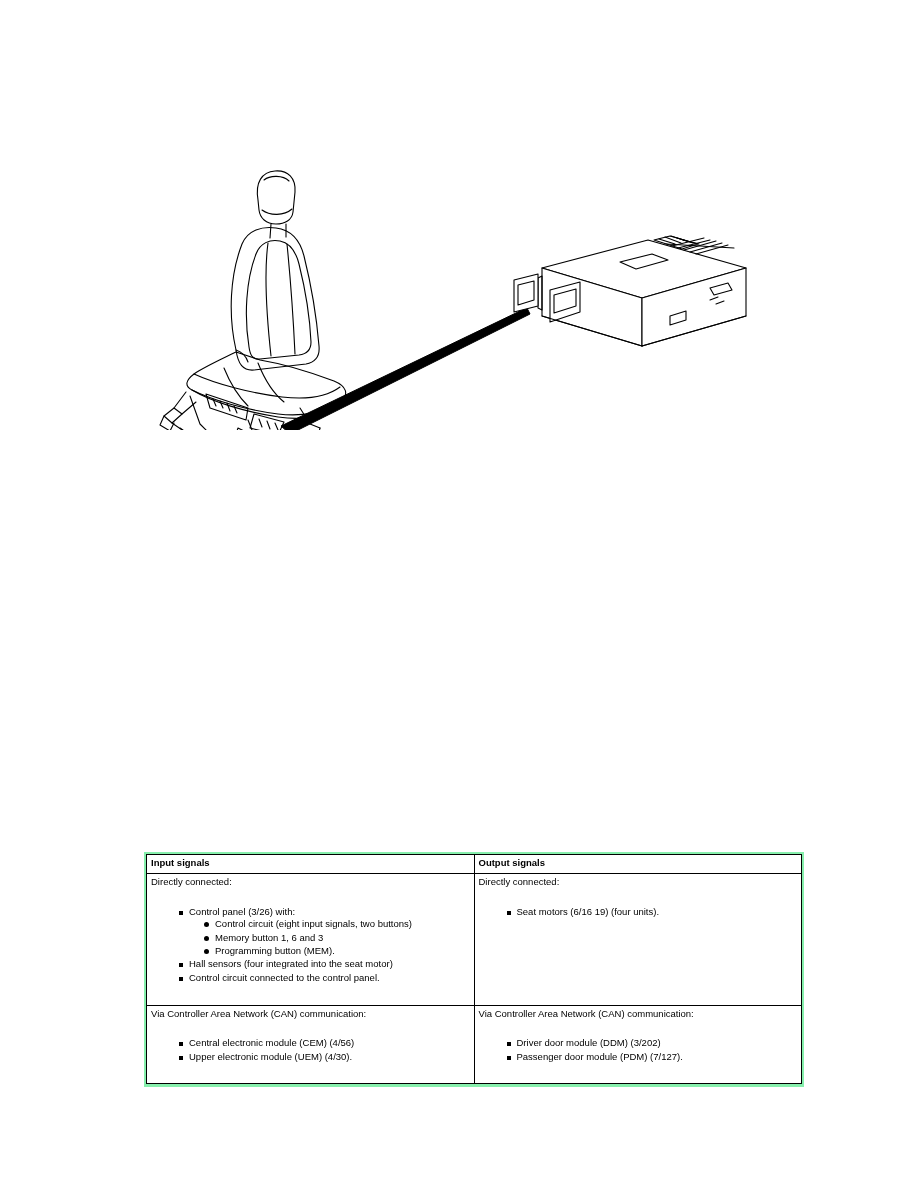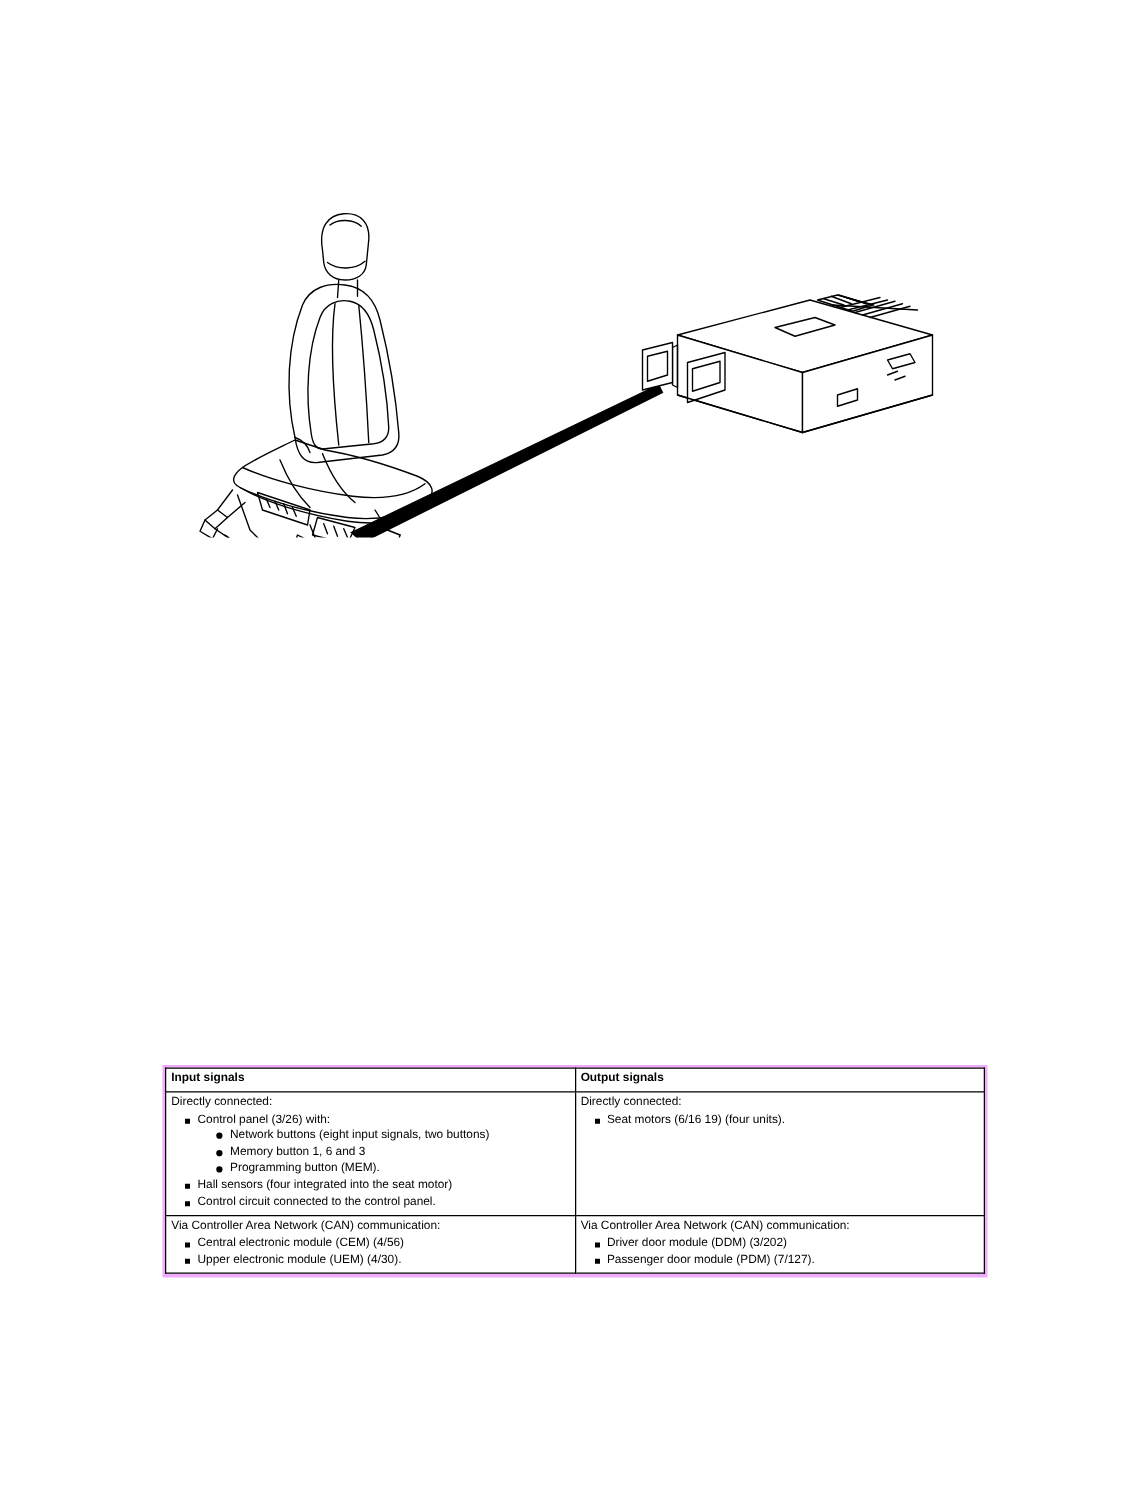--- a/index.html
+++ b/index.html
@@ -23,24 +23,24 @@
     width: 620px;
     height: 290px;
   }
   #illustration svg {
     display: block;
   }
 
   
   #signals-table-wrap {
     position: absolute;
-    left: 130px;
+    left: 144px;
     top: 852px;
     width: 660px;
-    background: #f0abfc;
+    background: #86efac;
     padding: 2px 2px 3px 2px;
     box-sizing: border-box;
   }
   table.signals {
     border-collapse: collapse;
     width: 100%;
     background: #ffffff;
     table-layout: fixed;
   }
   table.signals td {
@@ -59,21 +59,21 @@
     font-weight: bold;
     font-size: 9.5px;
     padding: 2px 4px 2px 4px;
   }
   .section-title {
     font-weight: normal;
     margin: 0 0 1px 0;
   }
   ul.lvl1 {
     list-style: none;
-    margin: 0;
+    margin: 17px;
     padding: 0 0 0 10px;
   }
   ul.lvl1 > li {
     position: relative;
     padding-left: 11px;
     margin: 0 0 0.5px 0;
   }
   ul.lvl1 > li::before {
     content: "";
     position: absolute;
@@ -231,21 +231,21 @@
         <td class="col hdr">Input signals</td>
         <td class="col hdr">Output signals</td>
       </tr>
       <tr>
         <td class="col cell-pad-bottom">
           <div class="section-title">Directly connected:</div>
           <ul class="lvl1">
             <li>
               <span>Control panel (3/26) with:</span>
               <ul class="lvl2">
-                <li>Network buttons (eight input signals, two buttons)</li>
+                <li>Control circuit (eight input signals, two buttons)</li>
                 <li>Memory button 1, 6 and 3</li>
                 <li>Programming button (MEM).</li>
               </ul>
             </li>
             <li>Hall sensors (four integrated into the seat motor)</li>
             <li>Control circuit connected to the control panel.</li>
           </ul>
         </td>
         <td class="col spacer-cell">
           <div class="section-title">Directly connected:</div>

